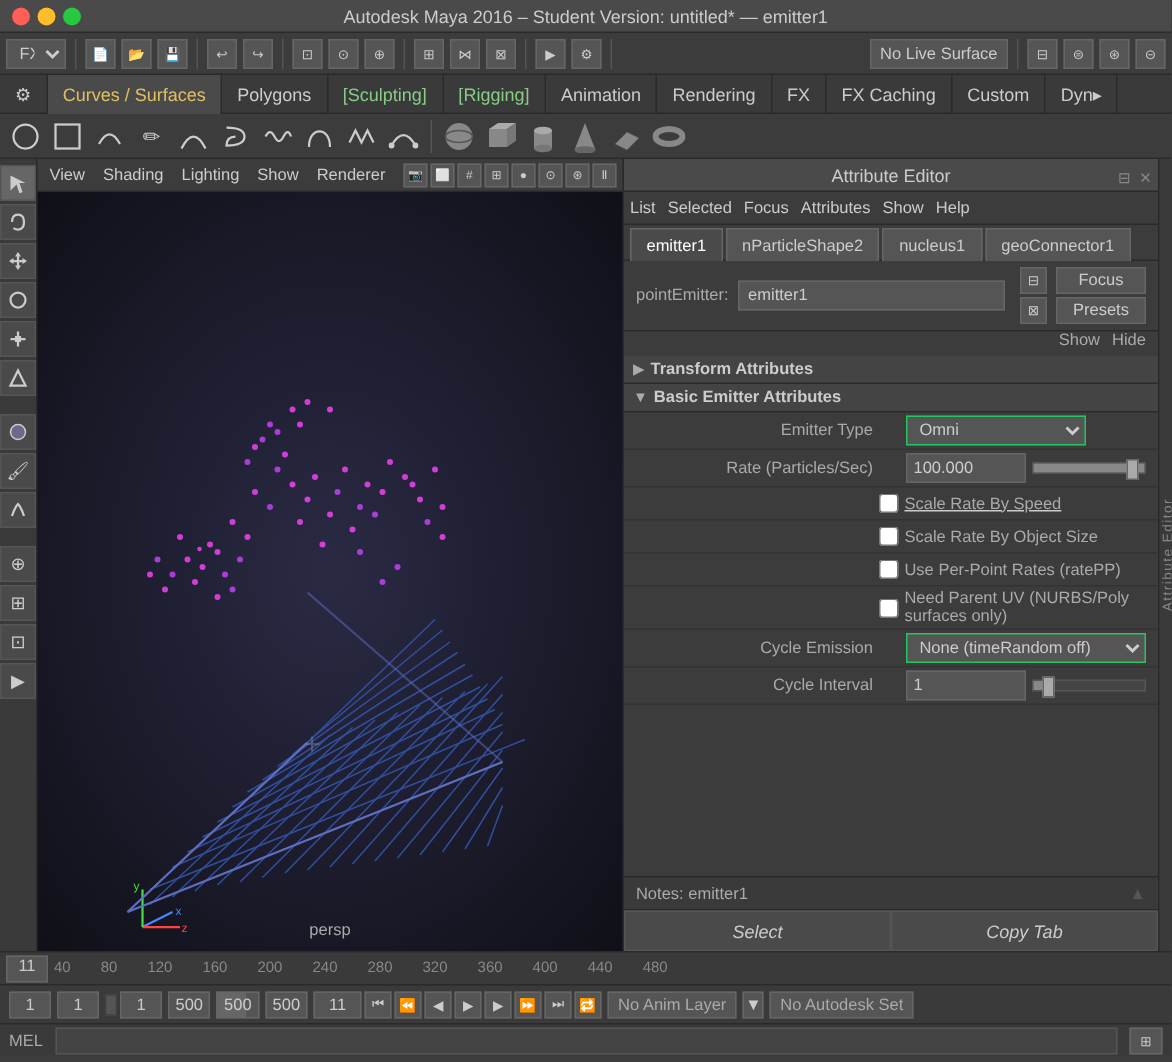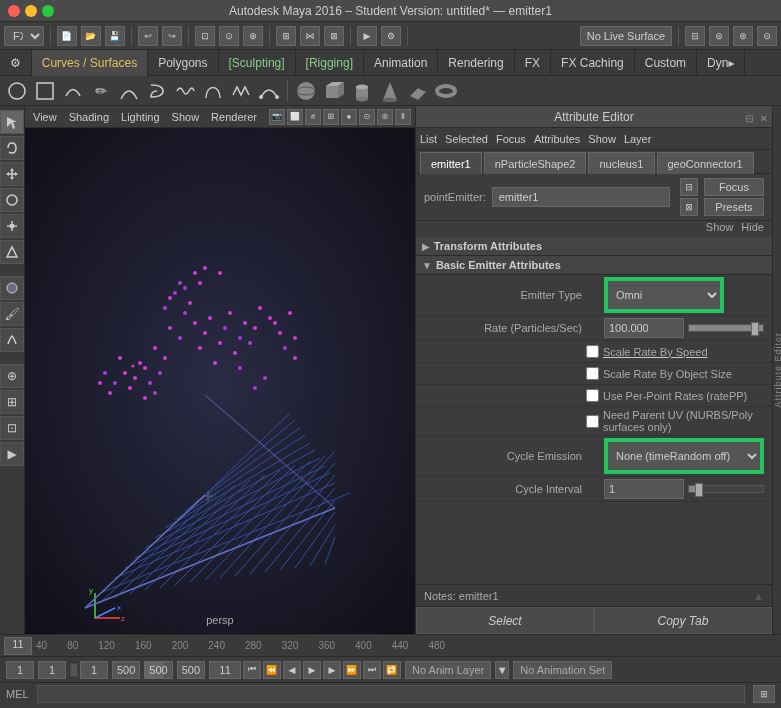--- a/index.html
+++ b/index.html
@@ -389,23 +389,23 @@
       font-size: 11px;
     }
     .attr-control {
       flex: 1;
       display: flex;
       align-items: center;
       gap: 4px;
     }
     .attr-select {
       background: #555;
-      border: 4px solid #22c55e;
-      color: #ccc;
-      height: 36px;
+      border: 1px solid #22c55e;
+      color: #ccc;
+      height: 20px;
       font-size: 11px;
       padding: 0 4px;
       width: 120px;
     }
     .attr-input {
       background: #555;
       border: 1px solid #666;
       color: #ccc;
       height: 20px;
       font-size: 11px;
@@ -1012,21 +1012,21 @@
         <span style="font-size:10px; color:#888;">✕</span>
       </div>
     </div>
 
     <div class="attr-menu-bar">
       <span class="attr-menu-item">List</span>
       <span class="attr-menu-item">Selected</span>
       <span class="attr-menu-item">Focus</span>
       <span class="attr-menu-item">Attributes</span>
       <span class="attr-menu-item">Show</span>
-      <span class="attr-menu-item">Layer</span>
+      <span class="attr-menu-item">Help</span>
     </div>
 
     <div class="obj-tabs">
       <div class="obj-tab active">
         <span>emitter1</span>
       </div>
       <div class="obj-tab">
         <span>nParticleShape2</span>
       </div>
       <div class="obj-tab">
@@ -1195,20 +1195,20 @@
     <div class="play-btn">⏪</div>
     <div class="play-btn">◀</div>
     <div class="play-btn">▶</div>
     <div class="play-btn">▶</div>
     <div class="play-btn">⏩</div>
     <div class="play-btn">⏭</div>
     <div class="play-btn">🔁</div>
   </div>
   <div class="no-anim-layer">No Anim Layer</div>
   <div style="width:14px;height:18px;background:#555;border:1px solid #666;display:flex;align-items:center;justify-content:center;cursor:pointer;">▼</div>
-  <div class="no-char-set">No Animation Set</div>
+  <div class="no-char-set">No Autodesk Set</div>
 </div>
 
 <div class="mel-bar">
   <span class="mel-label">MEL</span>
   <input class="mel-input" type="text" placeholder="" style="">
   <div class="mel-btn">⊞</div>
 </div>
 
 </body></html>

